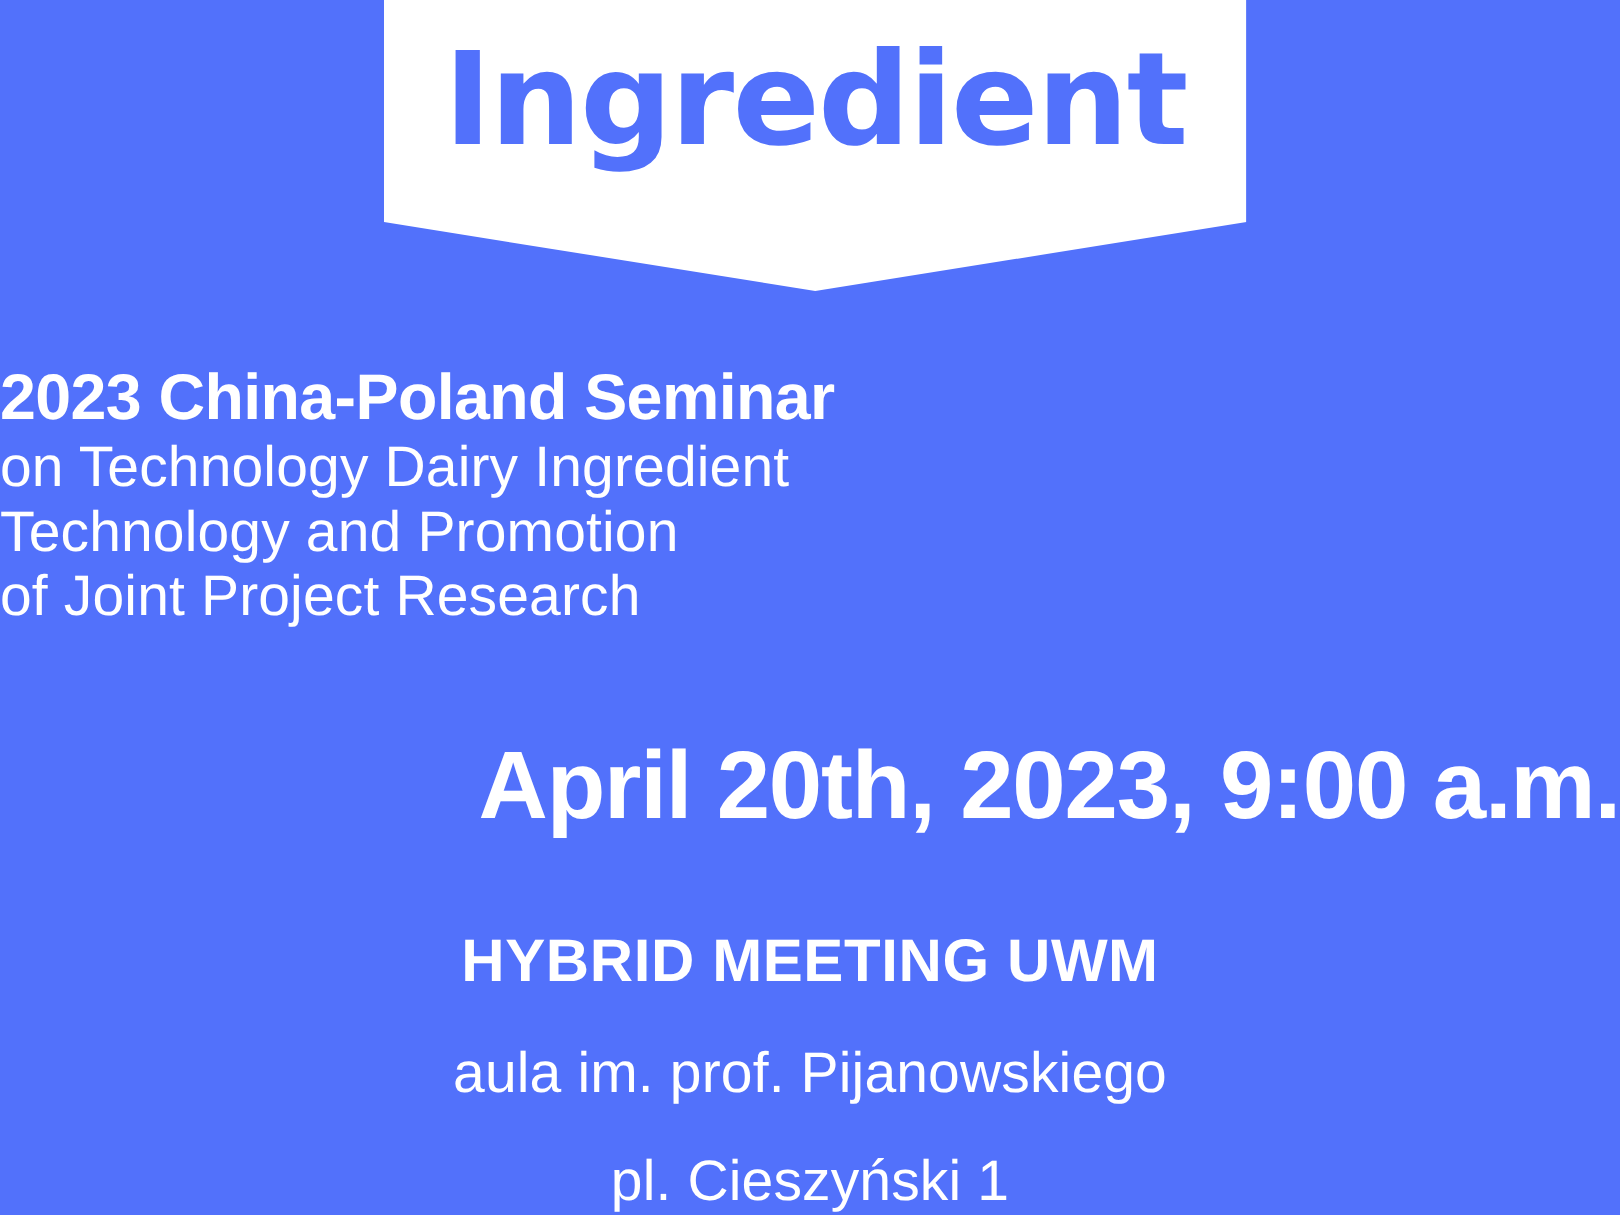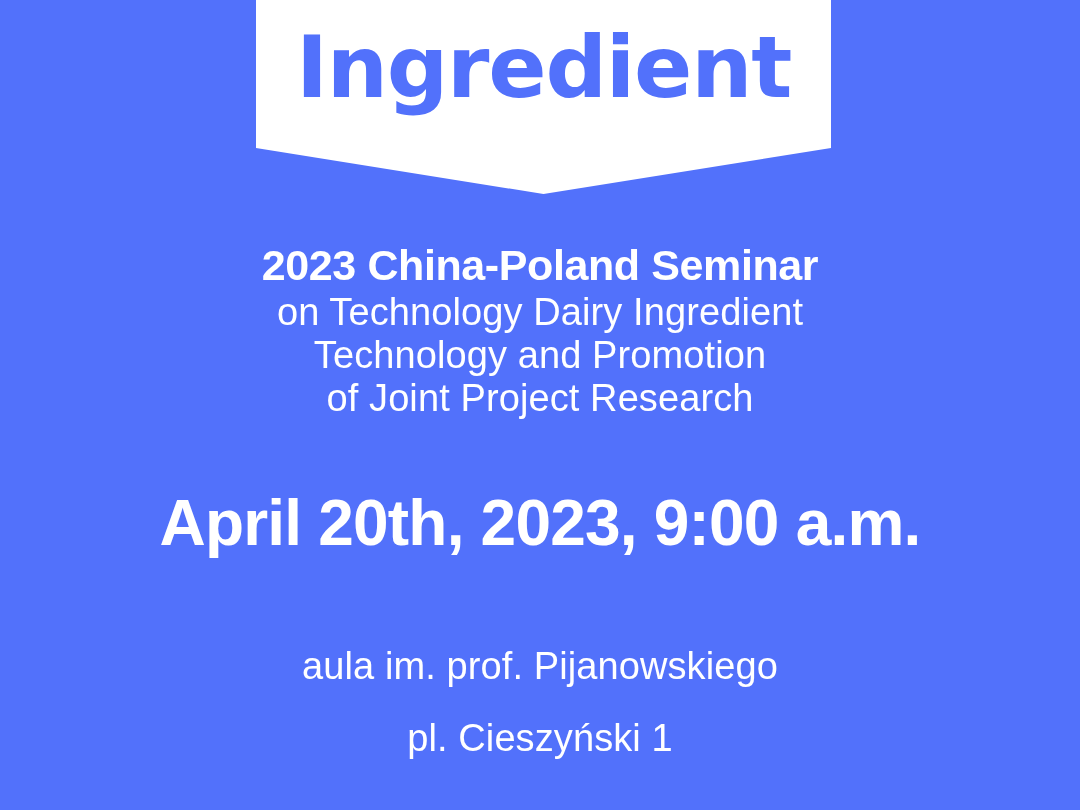--- a/index.html
+++ b/index.html
@@ -47,21 +47,21 @@
     white-space: nowrap;
     font-family: "DejaVu Sans", sans-serif;
   }
 
   
   #title-block {
     position: absolute;
     left: 0;
     top: 239px;
     width: 1080px;
-    text-align: center;
+    text-align: left;
   }
   #seminar-title {
     font-size: 43px;
     line-height: 52px;
     font-weight: 700;
     color: #ffffff;
     letter-spacing: -0.4px;
     white-space: nowrap;
   }
   .subtitle-line {
@@ -72,21 +72,21 @@
     letter-spacing: 0.1px;
     white-space: nowrap;
   }
 
   
   #datetime-line {
     position: absolute;
     left: 0;
     top: 487px;
     width: 1080px;
-    text-align: center;
+    text-align: right;
     font-size: 64px;
     line-height: 72px;
     font-weight: 700;
     color: #ffffff;
     letter-spacing: -0.8px;
     white-space: nowrap;
   }
 
   
   #venue-block {
@@ -126,17 +126,18 @@
   <div id="title-block">
     <div id="seminar-title">2023 China-Poland Seminar</div>
     <div class="subtitle-line">on Technology Dairy Ingredient</div>
     <div class="subtitle-line">Technology and Promotion</div>
     <div class="subtitle-line">of Joint Project Research</div>
   </div>
 
   <div id="datetime-line">April 20th, 2023, 9:00 a.m.</div>
 
   <div id="venue-block">
+    <div id="venue-heading">HYBRID MEETING UWM</div>
     <div class="venue-line">aula im. prof. Pijanowskiego</div>
     <div class="venue-line">pl. Cieszyński 1</div>
   </div>
 
 </div>
 
 </body></html>

